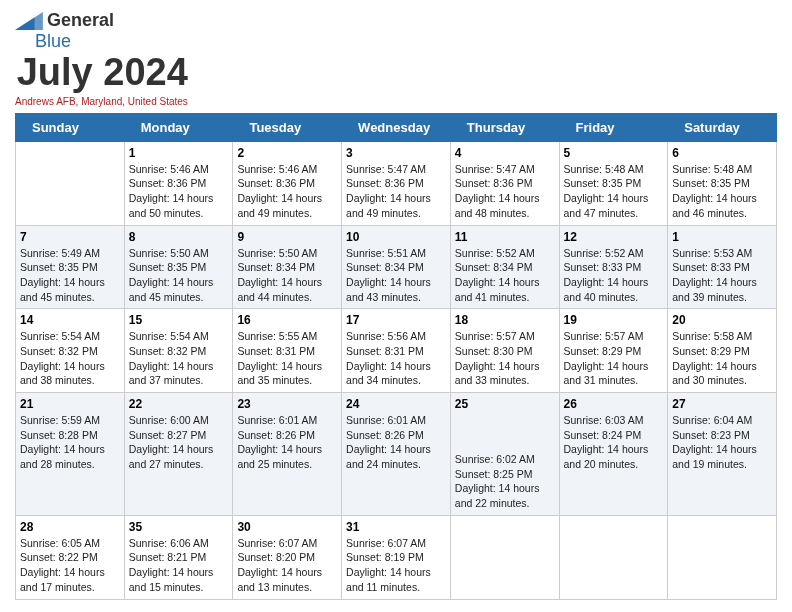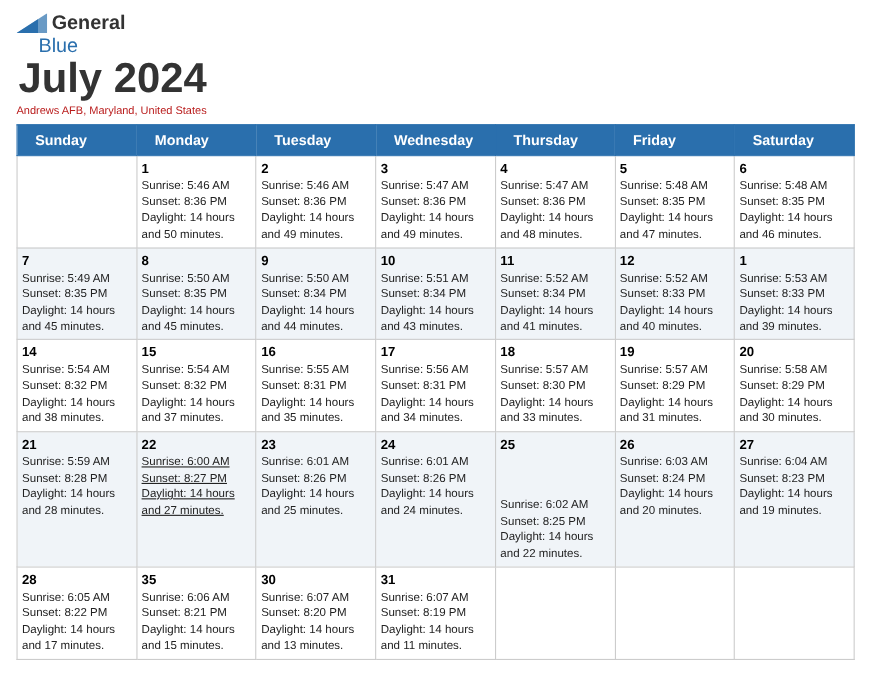--- a/index.html
+++ b/index.html
@@ -271,21 +271,21 @@
       <tr>
         <td>
           <span class="day-num">21</span>
           <div class="cell-text" style="white-space: pre-line;">Sunrise: 5:59 AM
 Sunset: 8:28 PM
 Daylight: 14 hours
 and 28 minutes.</div>
         </td>
         <td>
           <span class="day-num">22</span>
-          <div class="cell-text" style="white-space: pre-line; text-decoration: underline;">Sunrise: 6:00 AM
+          <div class="cell-text" style="white-space: pre-line;">Sunrise: 6:00 AM
 Sunset: 8:27 PM
 Daylight: 14 hours
 and 27 minutes.</div>
         </td>
         <td>
           <span class="day-num">23</span>
           <div class="cell-text" style="white-space: pre-line;">Sunrise: 6:01 AM
 Sunset: 8:26 PM
 Daylight: 14 hours
 and 25 minutes.</div>

